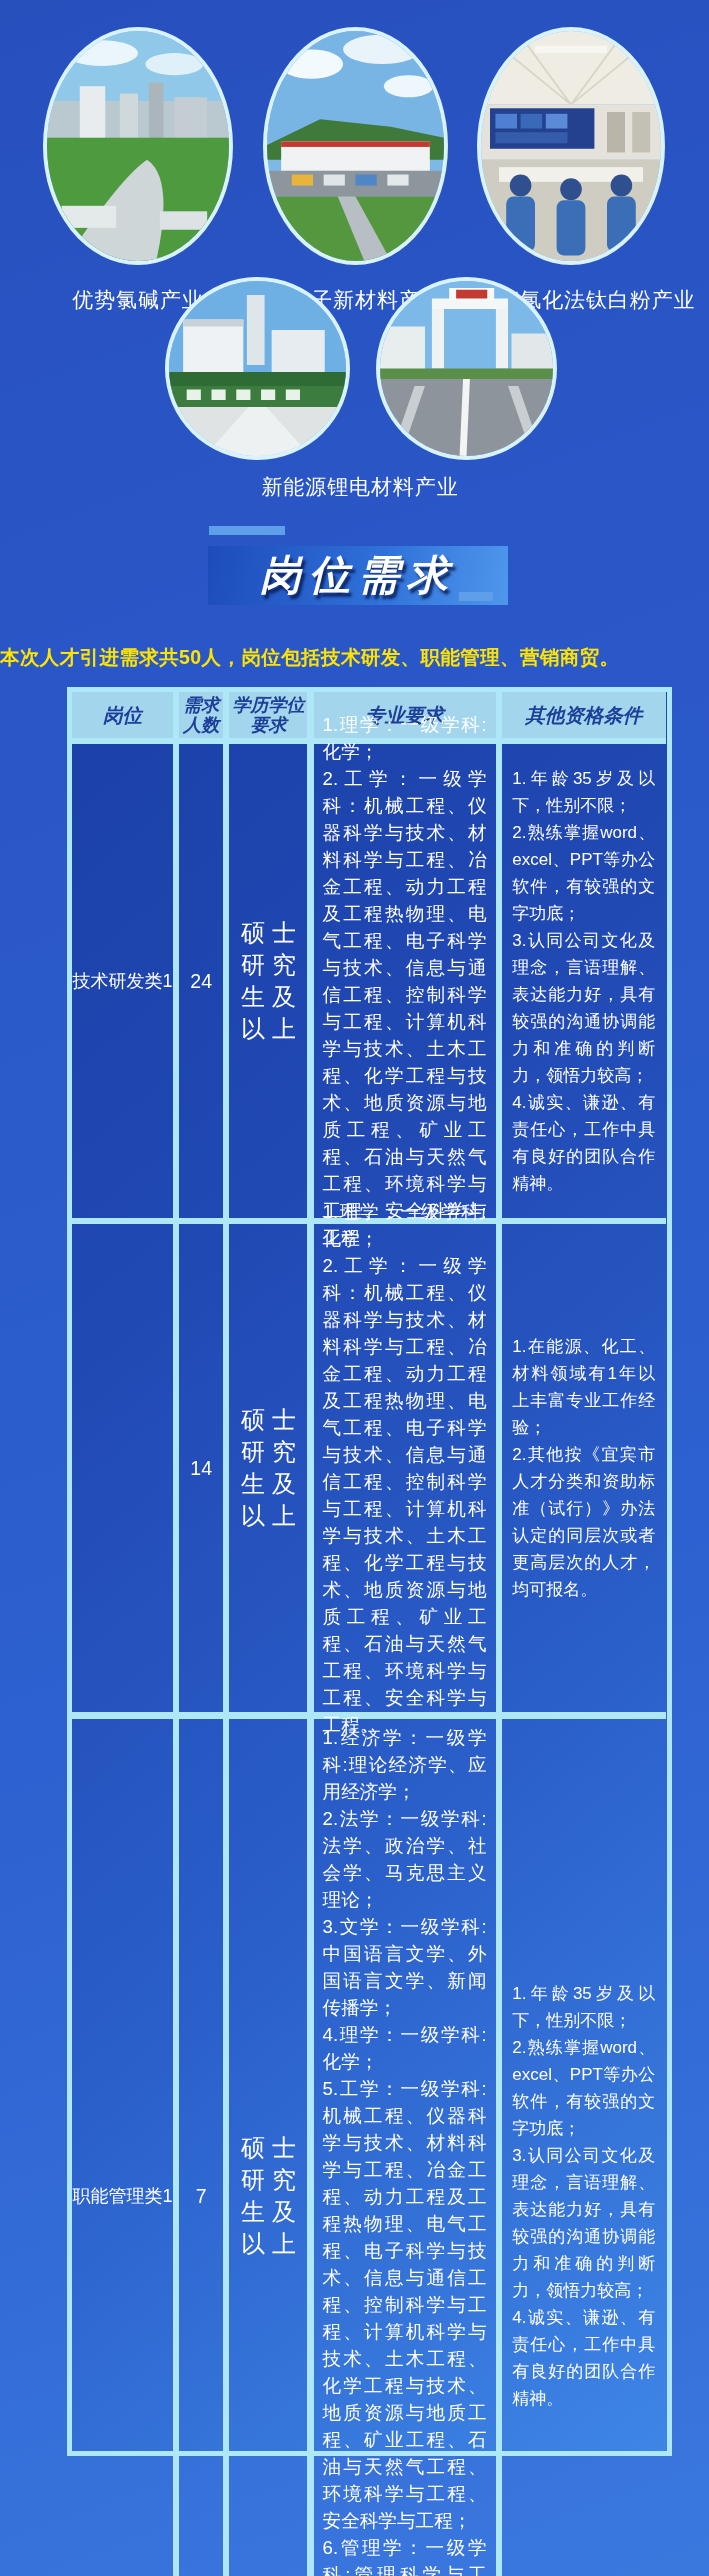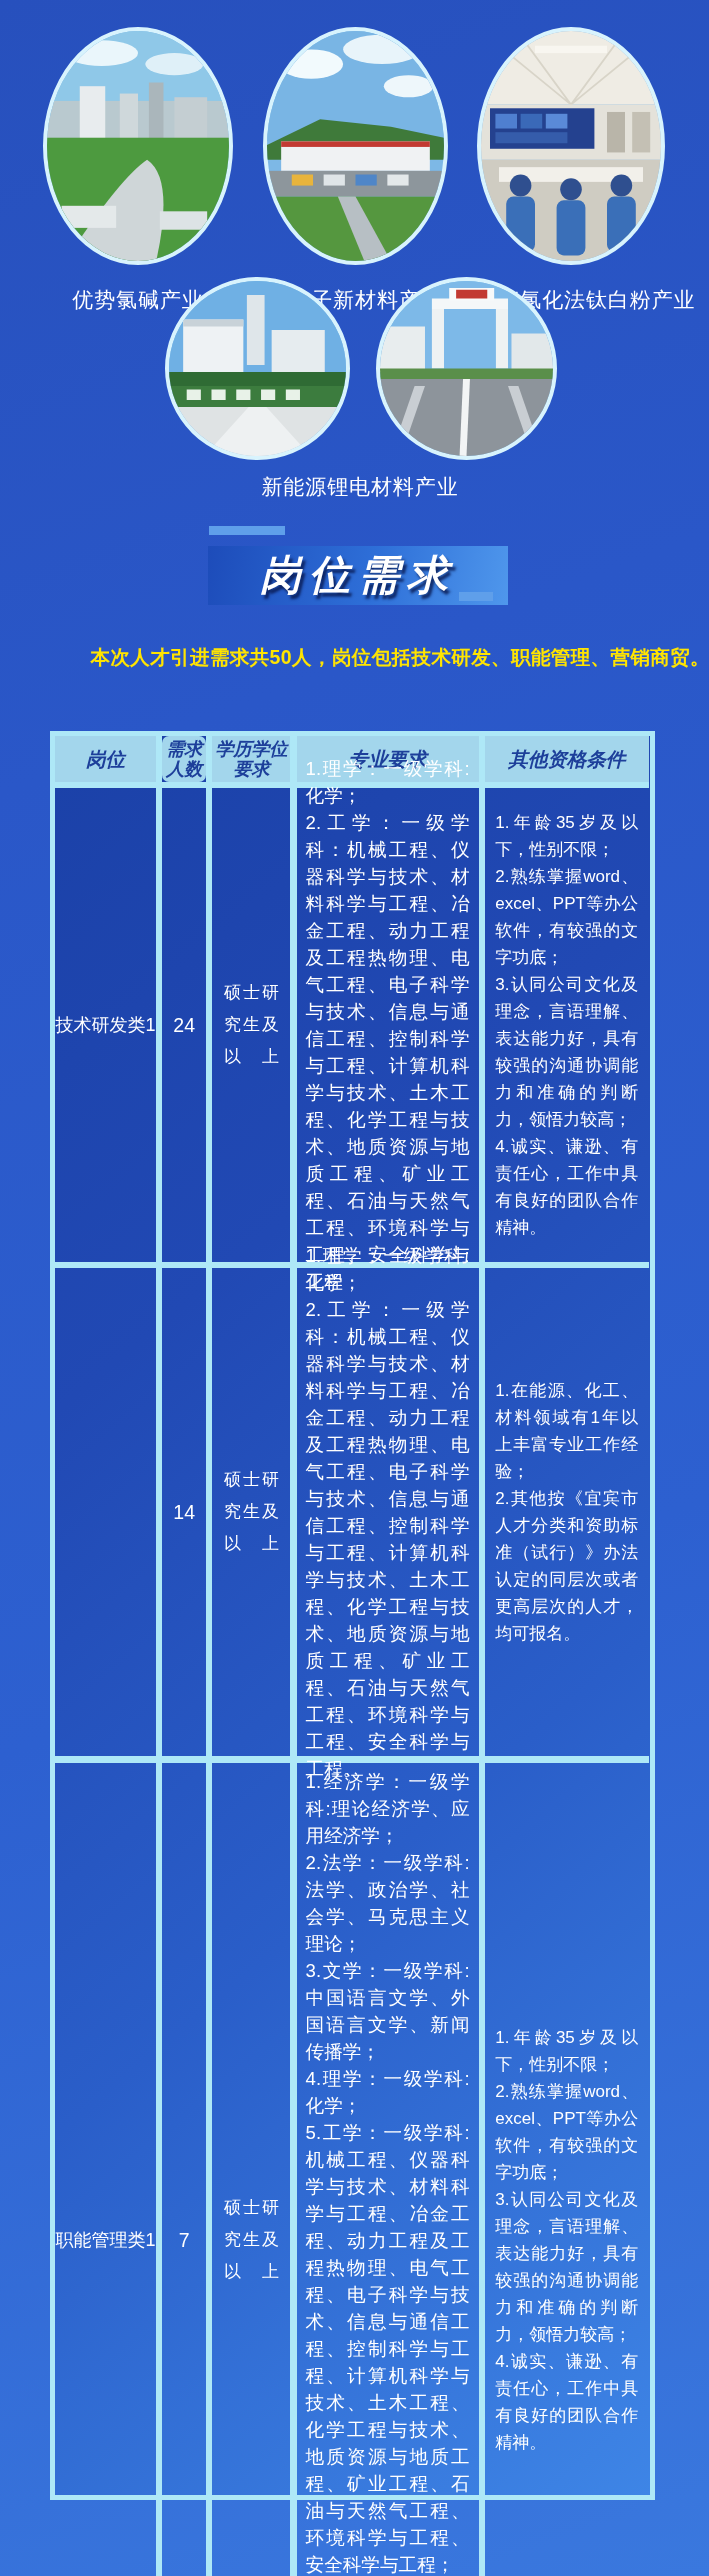--- a/index.html
+++ b/index.html
@@ -27,60 +27,59 @@
     display:flex;align-items:center;justify-content:center;margin-top:12px;
   }
   .banner-stub-tl{position:absolute;left:209px;top:526px;width:76px;height:9px;background:#5f9fea;}
   .banner-stub-br{position:absolute;left:459px;top:592px;width:34px;height:9px;background:#5f9fea;}
   .banner-title{
     color:#ffffff;font-size:41px;font-weight:bold;font-style:italic;
     letter-spacing:8px;text-shadow:2.7px 3.5px 2.7px rgba(8,25,80,0.85);
   }
   
   .intro{
-    position:absolute;left:0;top:644px;width:710px;text-align:right;
+    position:absolute;left:0;top:644px;width:710px;text-align:left;
     font-size:19.5px;font-weight:bold;color:#ffe400;letter-spacing:0.4px;
   }
   
   .jobs-table{
-    position:absolute;left:50px;top:687px;width:605px;height:1769px;
+    position:absolute;left:67px;top:687px;width:605px;height:1769px;
     box-sizing:border-box;border:5.3px solid #aee8f7;
     background:linear-gradient(140deg,#1b41a8 0%,#2149b4 30%,#2a5ec9 62%,#3e85e6 100%);
     display:grid;
     grid-template-columns:101px 6.2px 44px 6.2px 78px 6.2px 182px 6.2px 164px;
     grid-template-rows:46px 6.2px 474px 6.2px 488px 6.2px auto;
-    margin-top:44px;
   }
   .vline{background:#aee8f7;grid-row:1/-1;}
   .hline{background:#aee8f7;grid-column:1/-1;}
   .v1{grid-column:2;} .v2{grid-column:4;} .v3{grid-column:6;} .v4{grid-column:8;}
   .h1{grid-row:2;} .h2{grid-row:4;} .h3{grid-row:6;}
   .th{
     background:#a3d6ec;color:#1d3f9a;font-weight:bold;font-style:italic;
     display:flex;align-items:center;justify-content:center;text-align:center;
     font-size:19.5px;line-height:22px;grid-row:1;
   }
   .th.small{font-size:18px;line-height:20.4px;}
   .cell{
     color:#ffffff;display:flex;flex-direction:column;justify-content:center;
     box-sizing:border-box;
   }
   .cell.center{align-items:center;text-align:center;}
   .pos{font-size:18px;}
   .cnt{font-size:19.5px;}
-  .edu{font-size:17px;line-height:32px;padding:0 11.5px;text-align:justify;text-align-last:justify;}
+  .edu{font-size:24px;line-height:32px;padding:0 11.5px;text-align:justify;text-align-last:justify;}
   .majors{
     font-size:18.6px;line-height:27px;padding:5px 9px;
     text-align:justify;white-space:pre-line;
   }
   .other{
     font-size:17px;line-height:27px;padding:3.5px 10.6px;
     text-align:justify;white-space:pre-line;
   }
-  .c1{grid-column:1;} .c2{grid-column:3;border-radius:7px;} .c3{grid-column:5;} .c4{grid-column:7;} .c5{grid-column:9;}
+  .c1{grid-column:1;} .c2{grid-column:3;} .c3{grid-column:5;} .c4{grid-column:7;} .c5{grid-column:9;}
   .r1{grid-row:3;} .r2{grid-row:5;} .r3{grid-row:7;}
 </style>
 </head>
 <body>
 
 <div class="poster">
 
   <div class="circle" style="left:43px;top:27px;width:190px;height:238px;">
     <svg viewBox="0 0 100 125" preserveAspectRatio="none">
       <rect x="0" y="0" width="100" height="55" fill="#8fc8e8"></rect>

